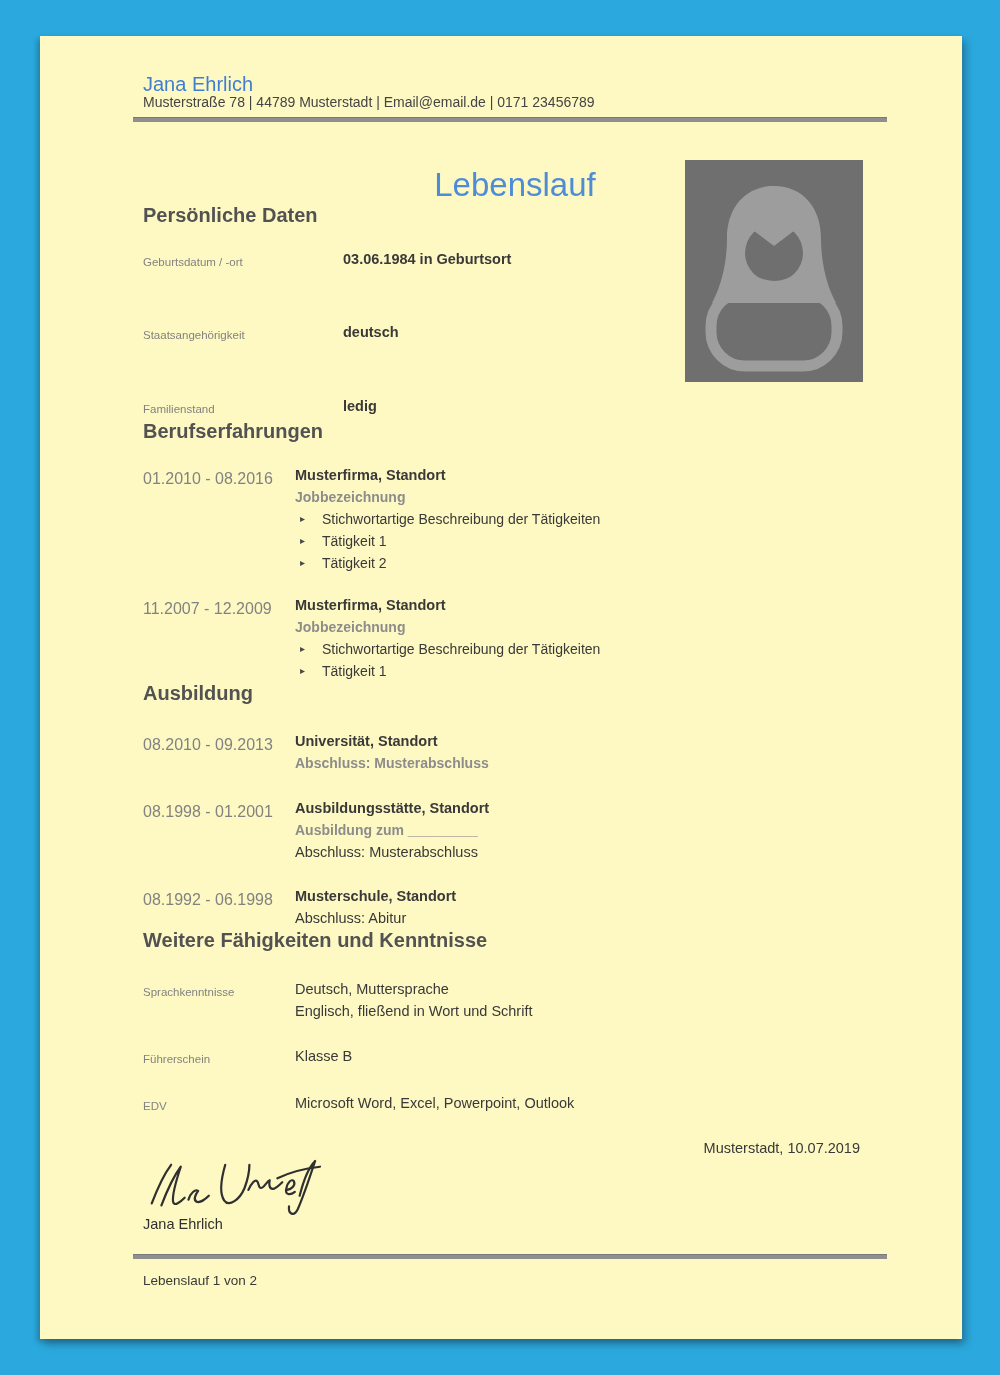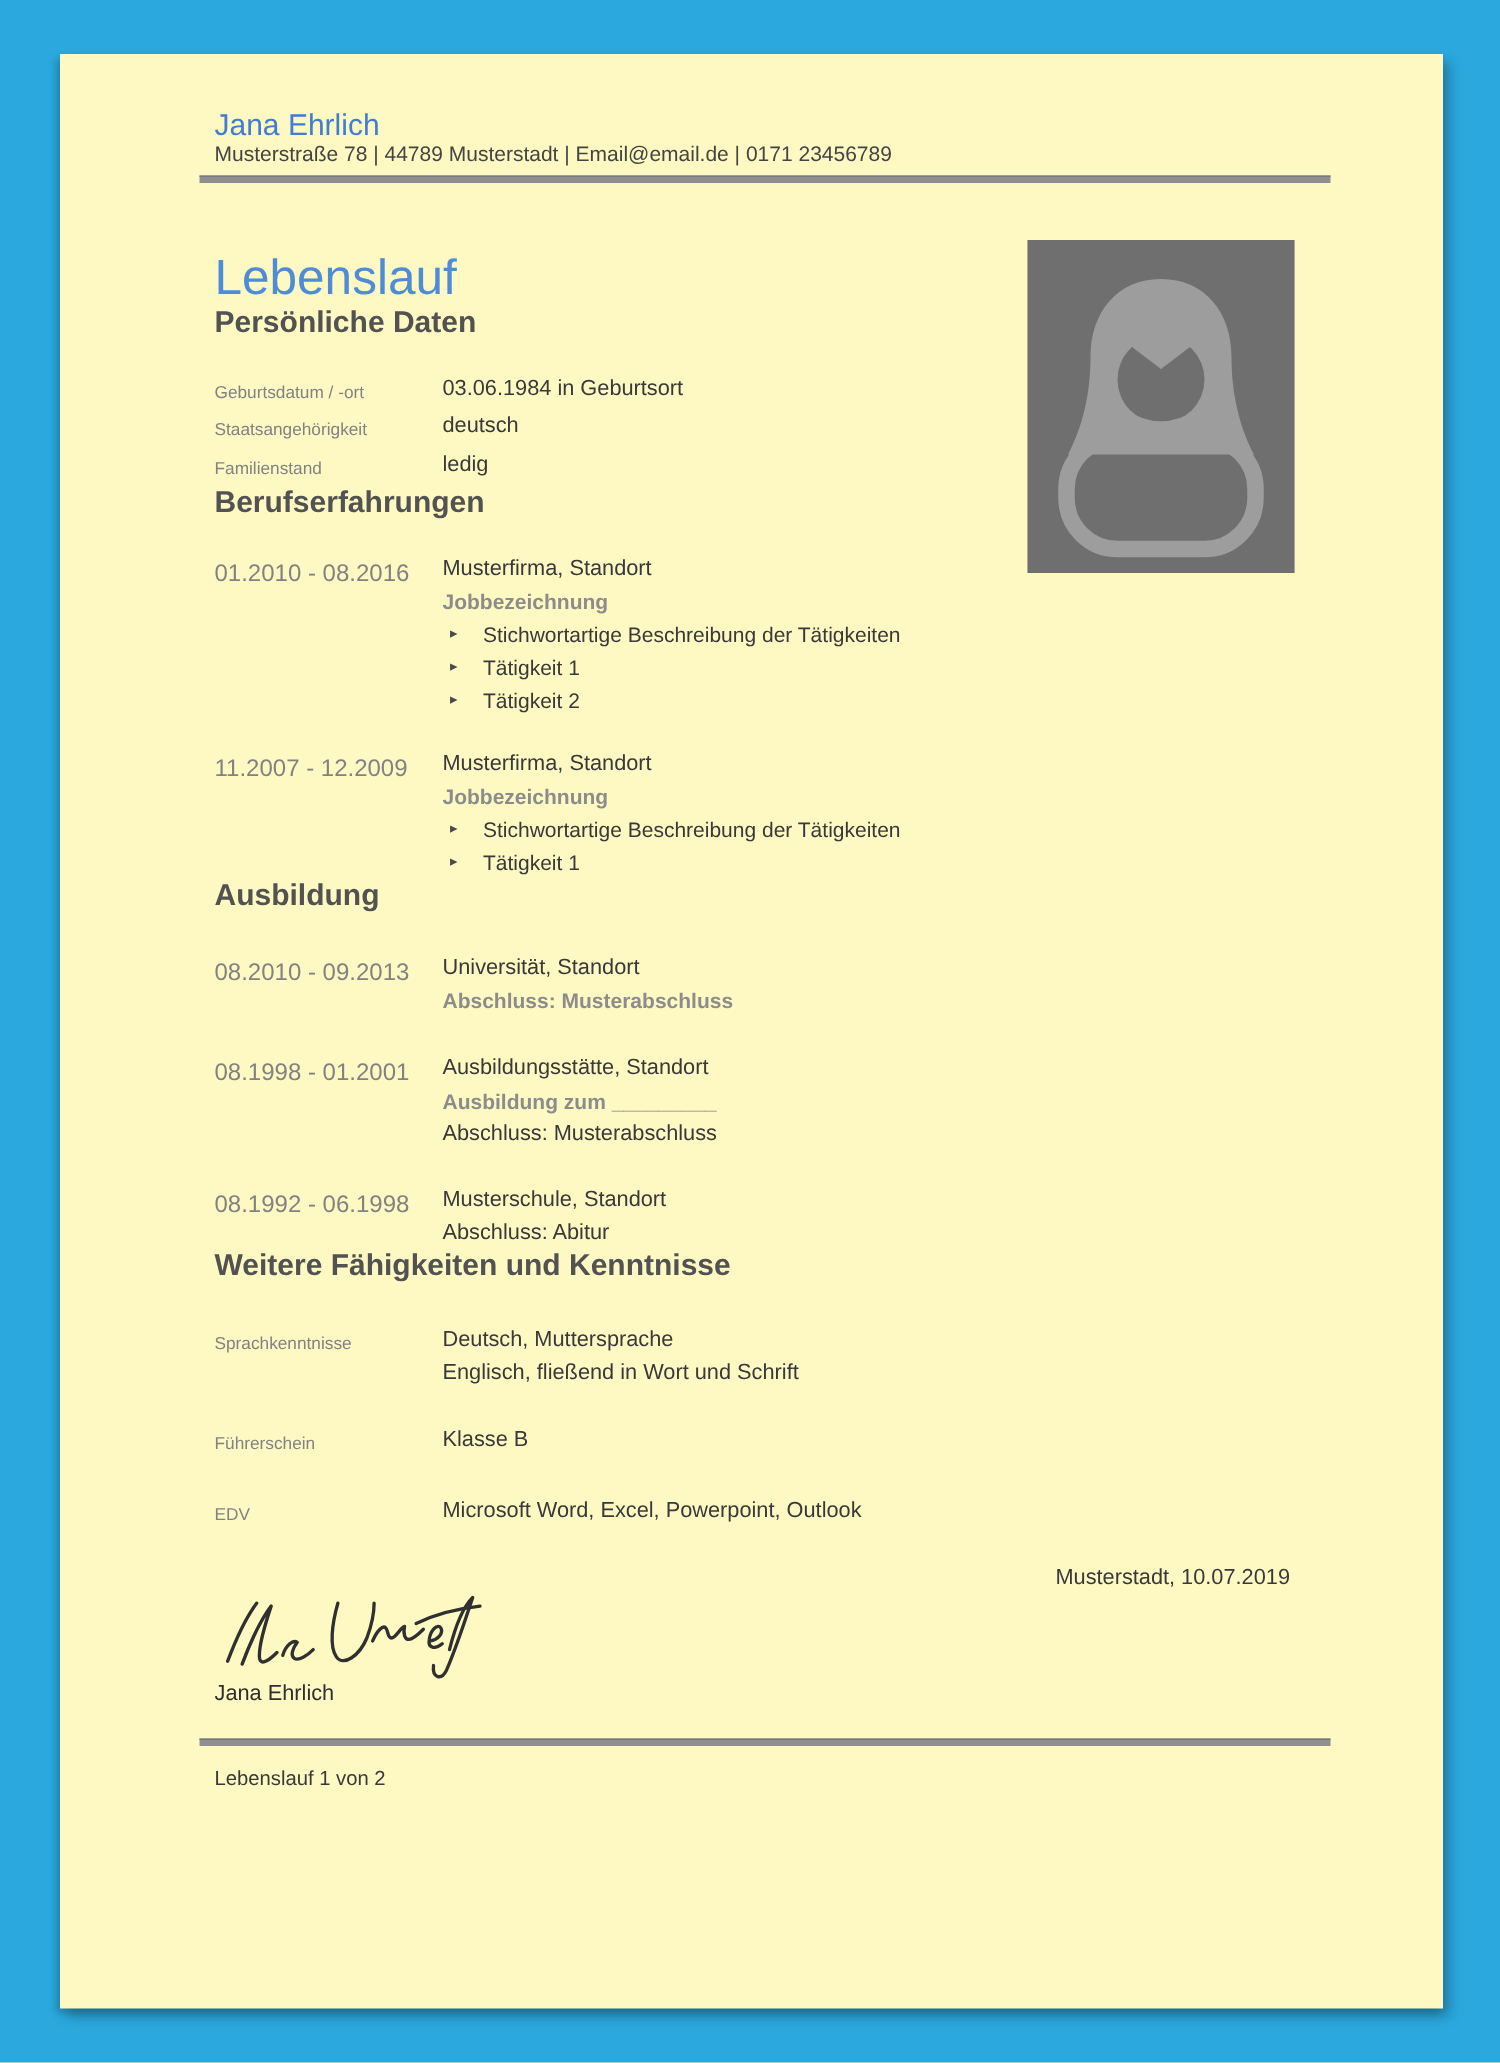--- a/index.html
+++ b/index.html
@@ -19,35 +19,35 @@
     box-shadow:-3px 3px 5px rgba(30,70,90,.35), 4px 5px 8px rgba(20,50,70,.4);
   }
   
   .name { font-size:20px; line-height:21px; color:#3f7ed4; }
   .address { margin-top:0; font-size:14px; line-height:15px; color:#444; }
   .rule {
     width:754px; margin-left:-10px; margin-top:7px;
     height:4px; background:#8f8f8f; border-top:1px solid #797979;
   }
   
-  .doc-title { margin:44px 0 0 0; font-size:33px; line-height:38px; font-weight:400; color:#4e8cd8; }
+  .doc-title { margin:44px 0 0 0; font-size:33px; line-height:38px; font-weight:400; color:#4e8cd8;text-align:center; }
   h2.section { margin:0; font-size:20px; line-height:23px; font-weight:700; color:#525252; }
   .mt-personal   { margin-top:32px; }
   .mt-experience { margin-top:20px; }
   .mt-education  { margin-top:24px; }
   .mt-skills     { margin-top:30px; }
   
   .grid2 { display:grid; grid-template-columns:152px 1fr; }
   .label { font-size:11.5px; color:#828282; line-height:22px; padding-top:3px; }
   .value { font-size:14.5px; color:#393939; line-height:22px; }
-  .value.strong { font-weight:400; }
+  .value.strong { font-weight:700; }
   .muted-bold { font-weight:700; color:#8c8c8c; }
   .plain { font-weight:400; color:#393939; }
   .period { font-size:16px; color:#828282; line-height:22px; padding-top:4px; }
-  .personal-grid { margin-top:21px; }
+  .personal-grid { margin-top:21px;gap:48px; }
   .personal-grid .label, .personal-grid .value { line-height:22.4px; }
   
   .entry-1 { margin-top:21px; }
   .entry-2 { margin-top:20px; }
   .entry-3 { margin-top:25px; }
   .entry-4 { margin-top:23px; }
   .entry-5 { margin-top:22px; }
   .line { font-size:14.5px; line-height:22px; }
   .bullet { position:relative; padding-left:27px; font-size:14px; color:#393939; line-height:22px; }
   .bullet .arrow {

